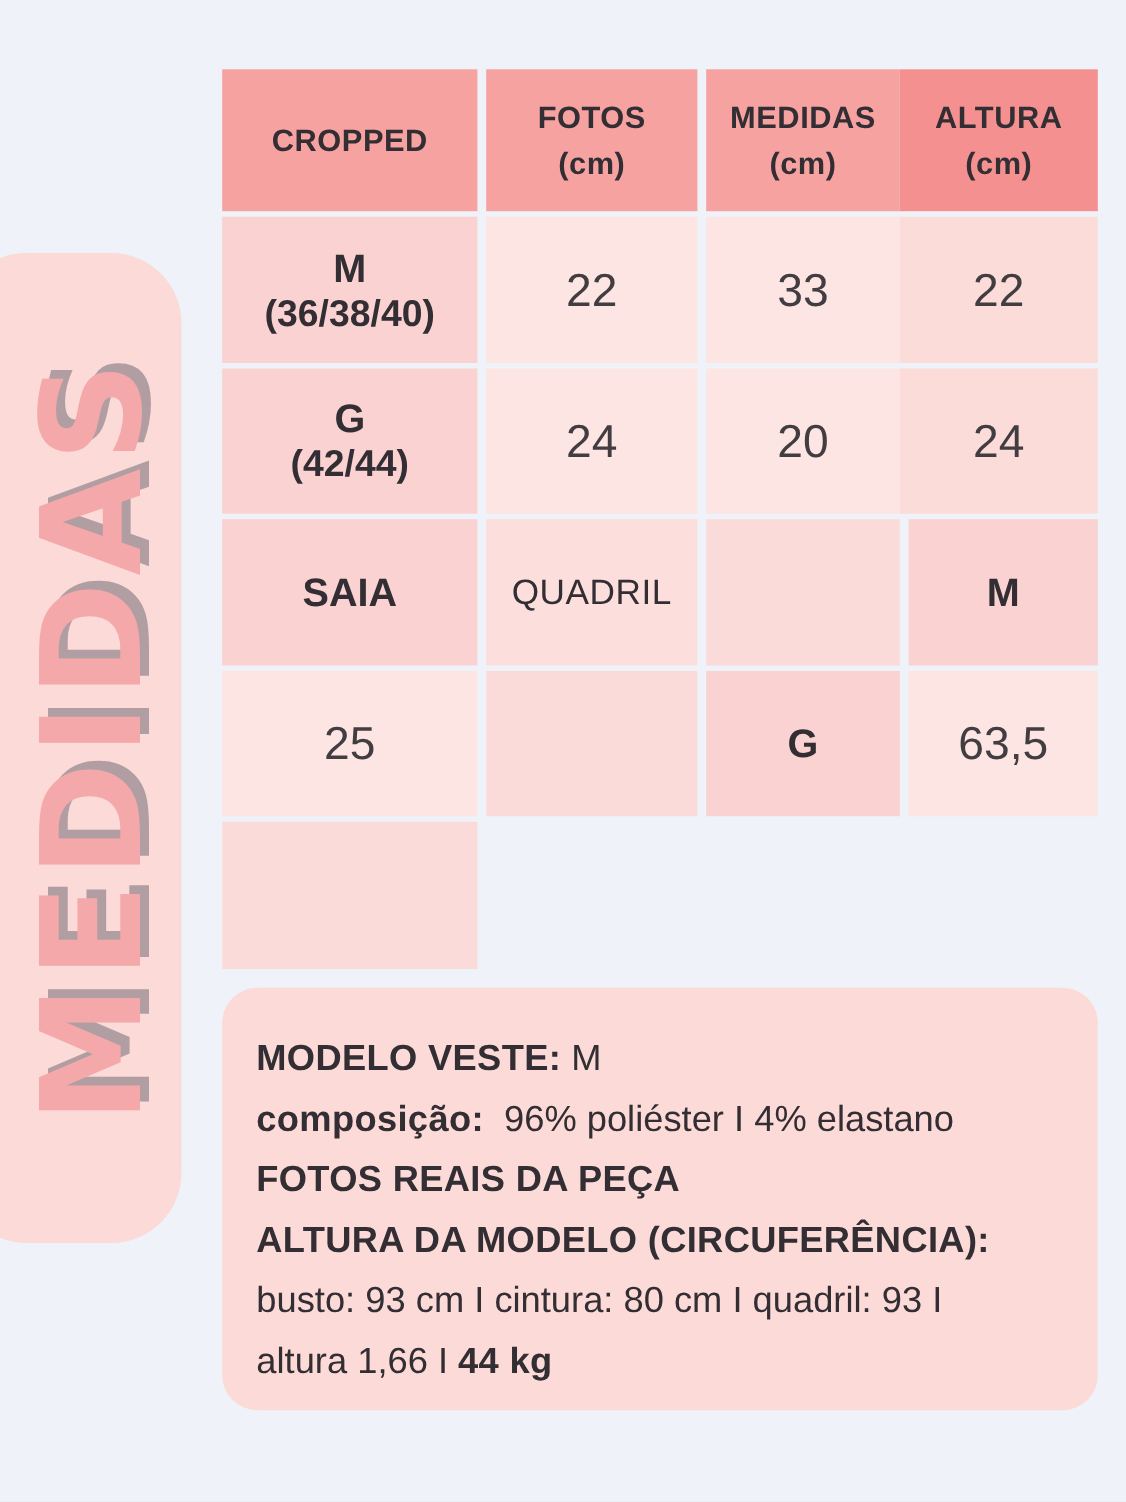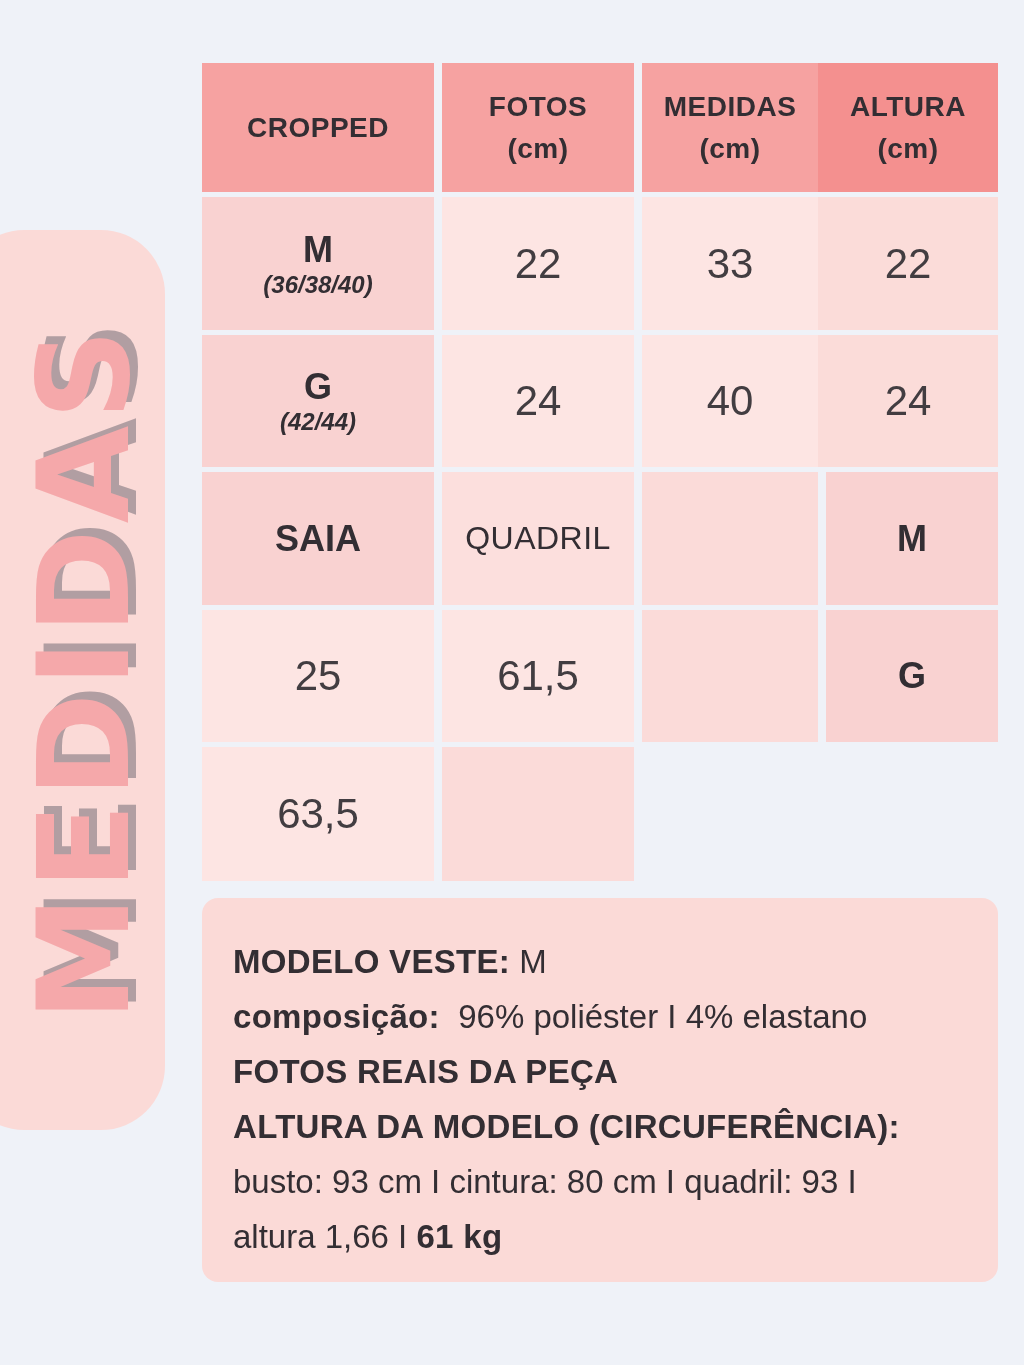--- a/index.html
+++ b/index.html
@@ -81,21 +81,21 @@
   .hdr-hl{
     background:var(--header_highlight,#f4908f);
   }
   .flush{ margin-left:-8px; }          
   .lbl{
     background:var(--label_cell,#f9d2d1);
     color:var(--text_dark,#332e33);
     font-weight:700;
   }
   .lbl .big{font-size:36px;line-height:1.2;}
-  .lbl .sub{font-size:24px;line-height:1.2;font-style:italic;}
+  .lbl .sub{font-size:34px;line-height:1.2;}
   .val{
     background:var(--value_cell,#fde5e3);
     color:var(--number_dark,#423d41);
     font-size:42px;
     font-weight:400;
   }
   .val-hl{ background:var(--value_cell_highlight,#fbdcd9); }
   .saia-light{
     background:var(--saia_light_cell,#fcdfdd);
     color:var(--text_dark,#332e33);
@@ -104,21 +104,21 @@
     letter-spacing:0.5px;
   }
   .saia-col4{ background:var(--saia_col4_cell,#fbdbd9); }
 
   
   .info-box{
     position:absolute;
     left:202px;top:898px;
     width:796px;height:384px;
     background:var(--panel_pink,#fbdad7);
-    border-radius:16px;
+    border-radius:32px;
     box-sizing:border-box;
     padding:36px 28px 0 31px;
   }
   .iline{
     font-size:33px;
     line-height:55px;
     color:var(--text_dark,#332e33);
     white-space:nowrap;
   }
   .iline .b{font-weight:700;letter-spacing:0.3px;}
@@ -144,34 +144,33 @@
     </div>
     <div class="cell val">22</div>
     <div class="cell val">33</div>
     <div class="cell val val-hl flush">22</div>
 
     <div class="cell lbl">
       <span class="big">G</span>
       <span class="sub">(42/44)</span>
     </div>
     <div class="cell val">24</div>
-    <div class="cell val">40</div>
+    <div class="cell val">20</div>
     <div class="cell val val-hl flush">24</div>
 
     <div class="cell lbl">
       <span class="big">SAIA</span>
     </div>
     <div class="cell saia-light">QUADRIL</div>
     <div class="cell saia-light saia-col4"></div>
 
     <div class="cell lbl">
       <span class="big">M</span>
     </div>
     <div class="cell val">25</div>
-    <div class="cell val">61,5</div>
     <div class="cell val saia-col4"></div>
 
     <div class="cell lbl">
       <span class="big">G</span>
     </div>
     <div class="cell val">63,5</div>
     <div class="cell val saia-col4"></div>
   </div>
 
   <div class="info-box">
@@ -184,17 +183,17 @@
     <div class="iline">
       <span class="b">FOTOS REAIS DA PEÇA</span>
     </div>
     <div class="iline">
       <span class="b">ALTURA DA MODELO (CIRCUFERÊNCIA):</span>
     </div>
     <div class="iline">
       <span>busto: 93 cm I cintura: 80 cm I quadril: 93 I</span>
     </div>
     <div class="iline">
-      <span>altura 1,66 I </span><span class="b">61 kg</span>
+      <span>altura 1,66 I </span><span class="b">44 kg</span>
     </div>
   </div>
 
 </div>
 
 </body></html>

